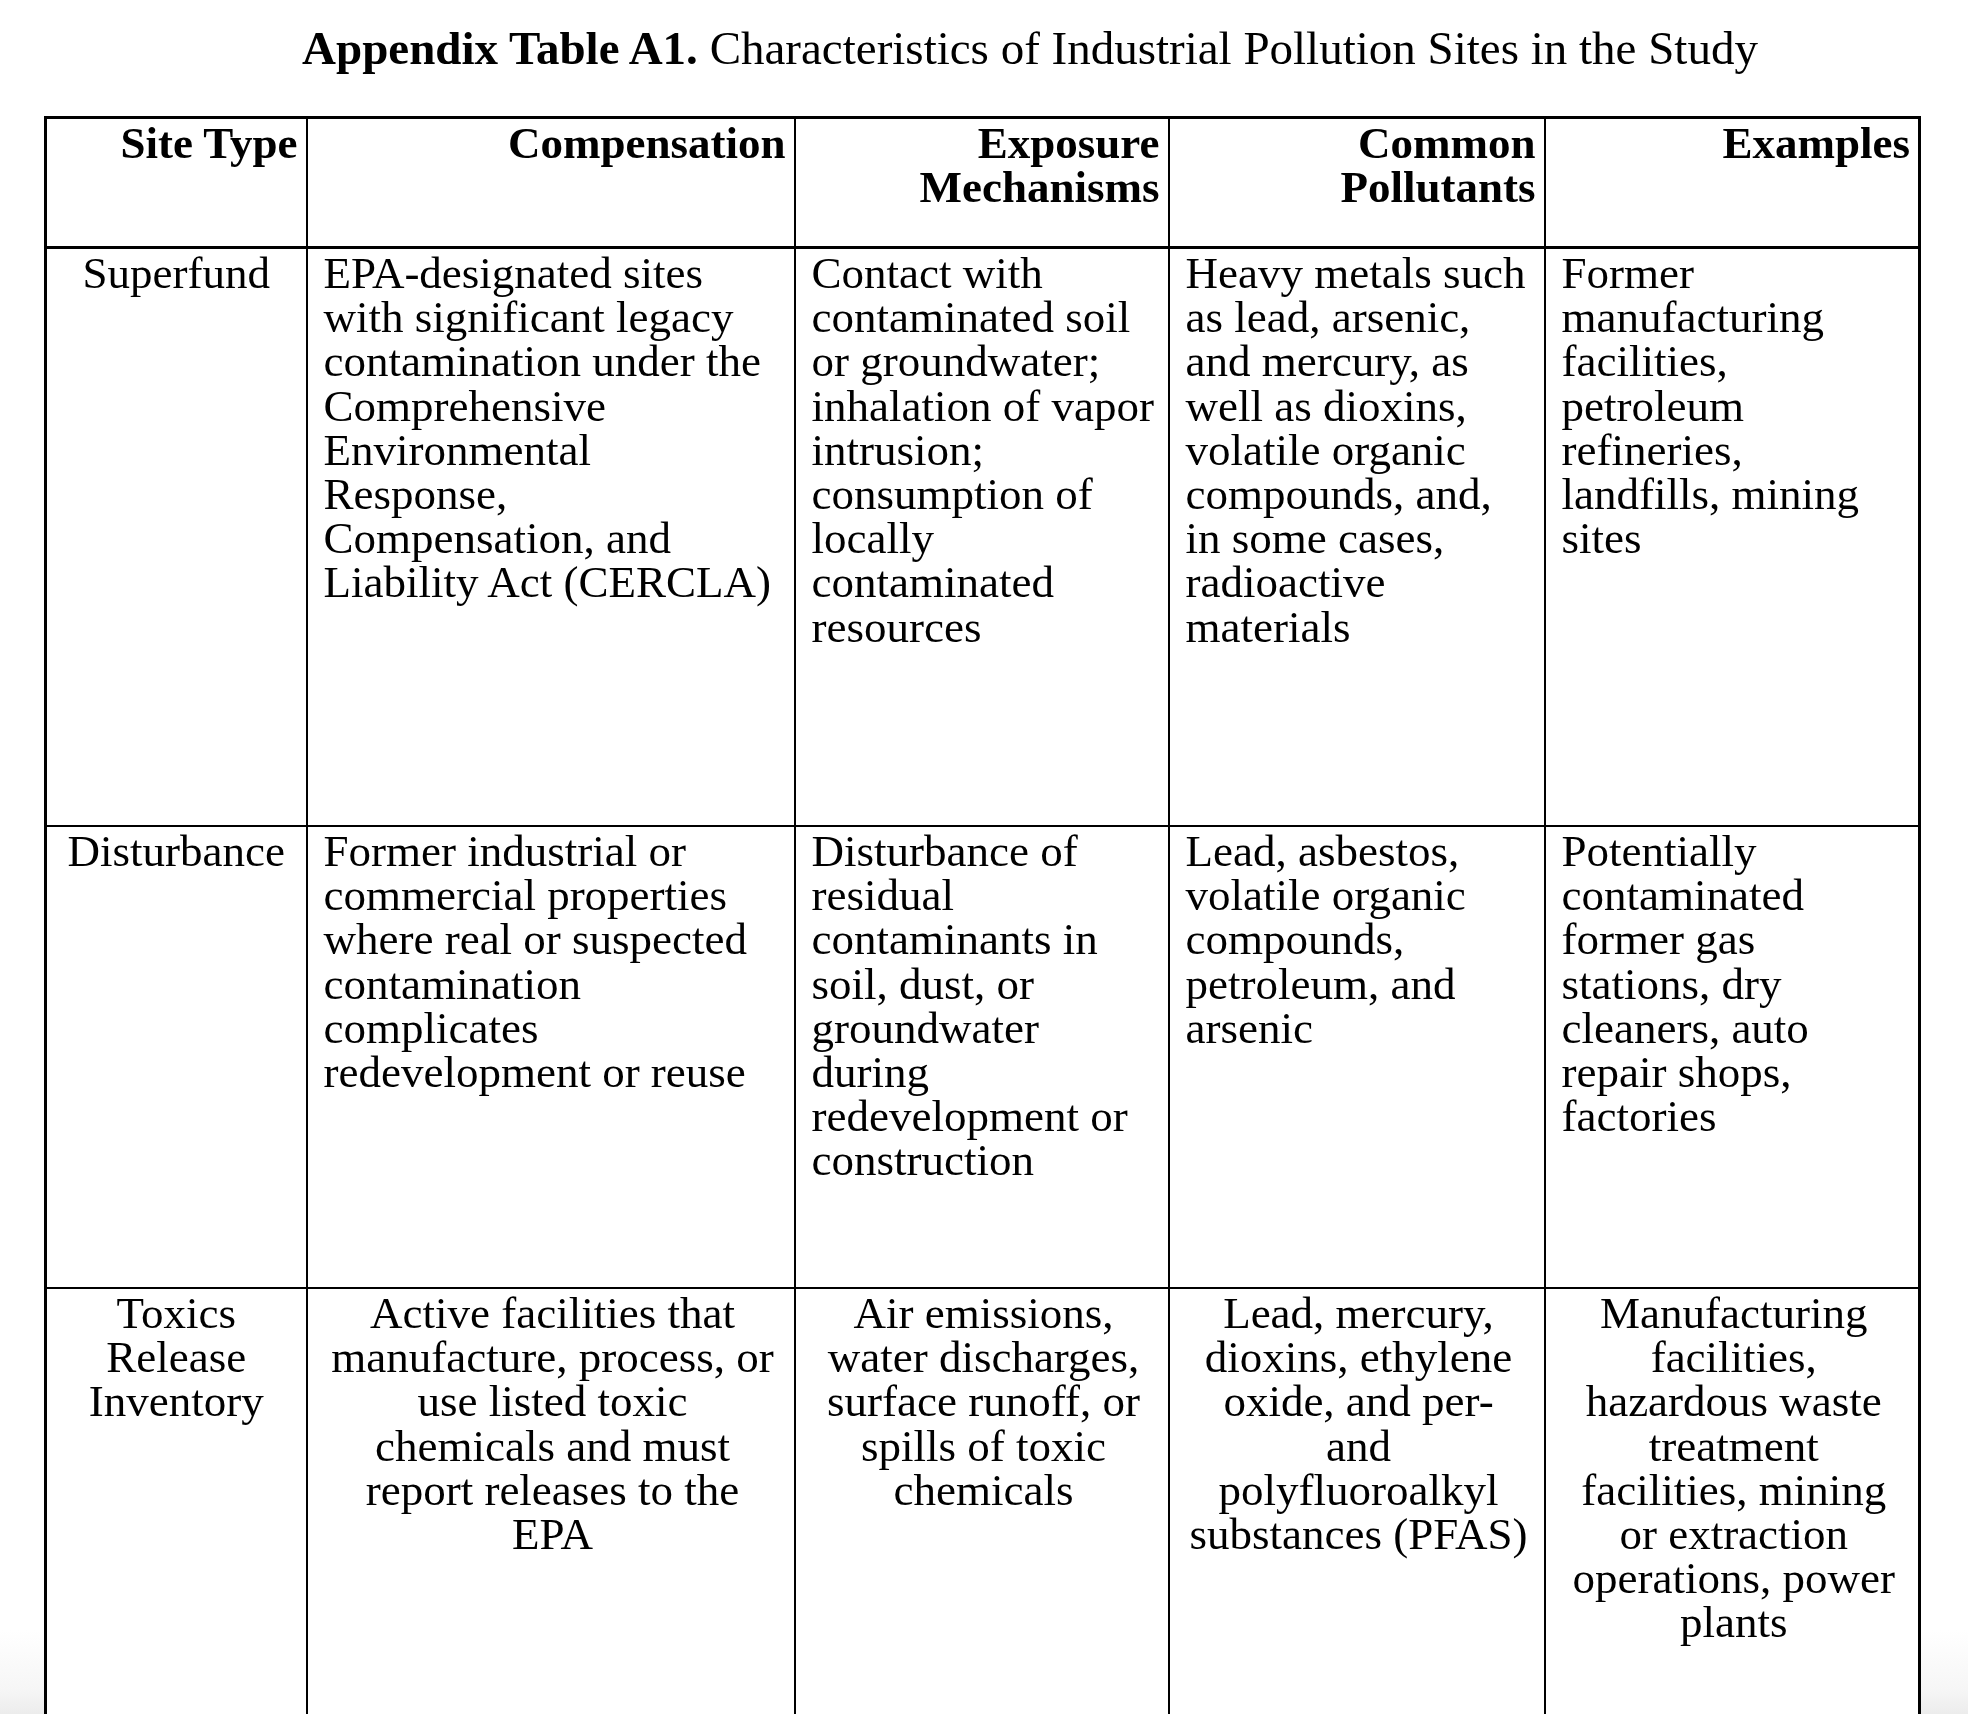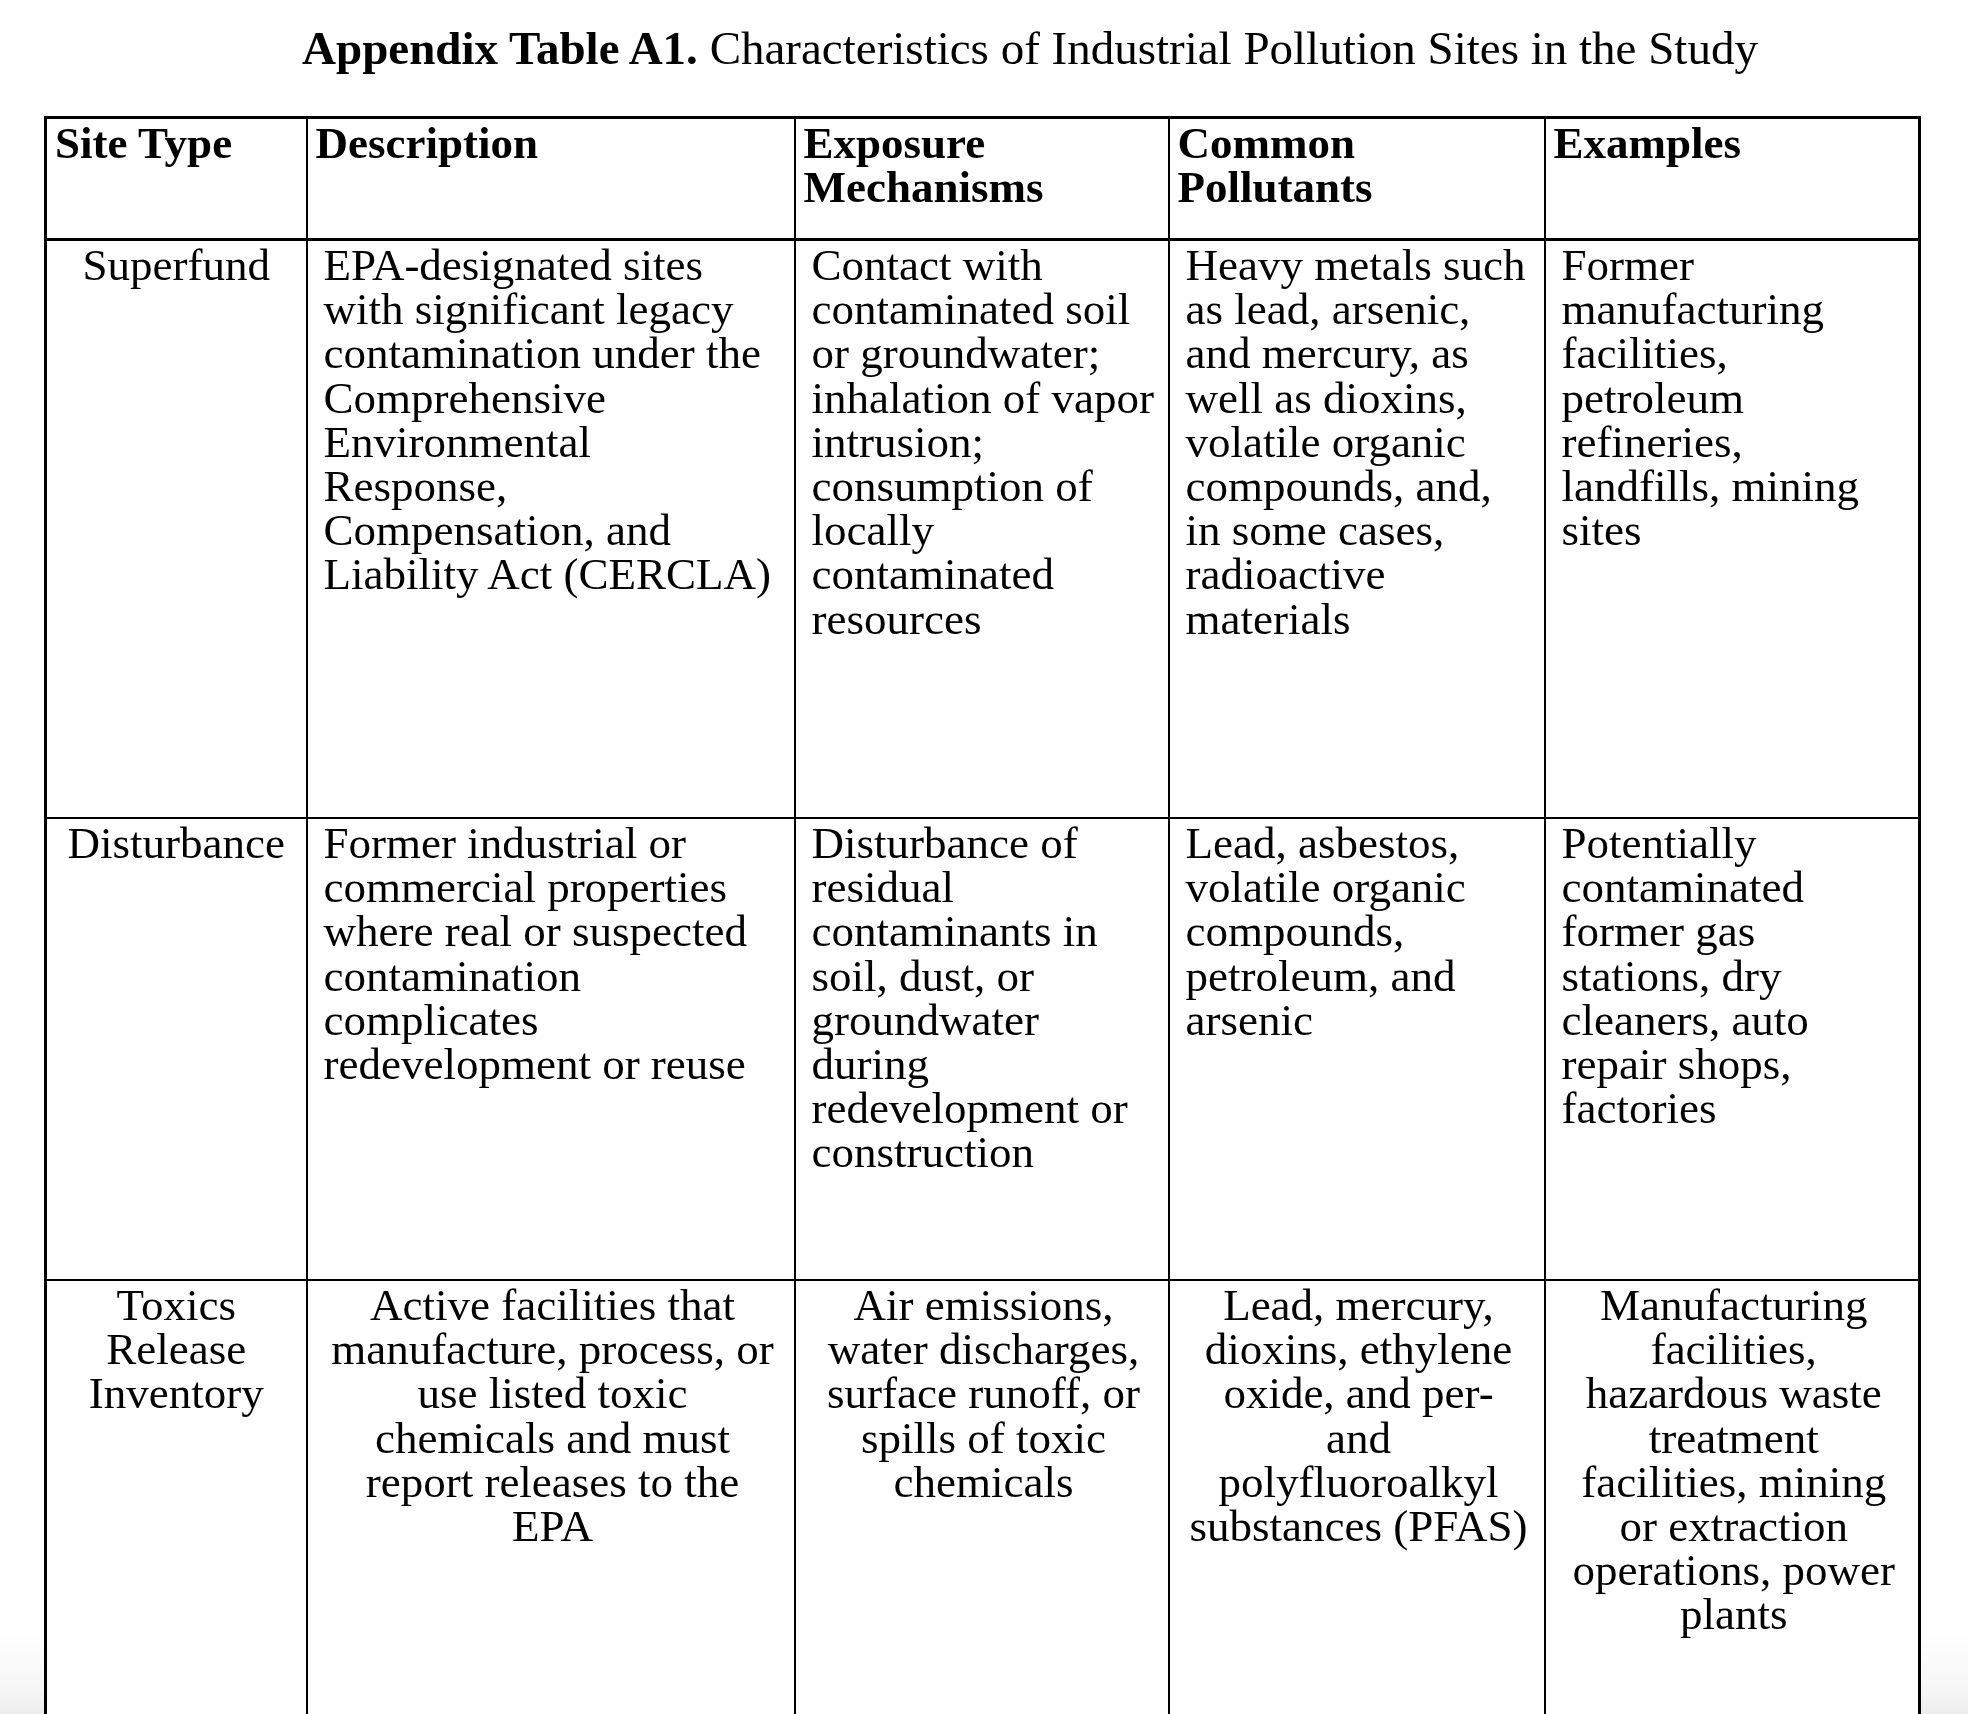--- a/index.html
+++ b/index.html
@@ -49,24 +49,24 @@
     border-left: 2px solid #000;
     border-right: 2px solid #000;
     vertical-align: top;
     font-size: 45px;
     line-height: 44.2px;
     padding: 0 12px 16px 16px;
     word-wrap: break-word;
   }
   table.data th {
     font-weight: bold;
-    text-align: left;
+    text-align: right;
     height: 109px;
     border-bottom: 3px solid #000;
-    padding: 2px 8px 8px 8px;
+    padding: 2px 8px 16px 8px;
   }
   table.data td {
     text-align: left;
     border-top: 2px solid #000;
     padding-top: 2px;
   }
   table.data td.site {
     text-align: center;
     padding: 2px 6px 0 6px;
   }
@@ -85,21 +85,21 @@
   <colgroup>
     <col class="c0">
       <col class="c1">
       <col class="c2">
       <col class="c3">
       <col class="c4">
   </colgroup>
   <thead>
     <tr>
       <th>Site Type</th>
-      <th>Description</th>
+      <th>Compensation</th>
       <th>Exposure Mechanisms</th>
       <th>Common Pollutants</th>
       <th>Examples</th>
     </tr>
   </thead>
   <tbody>
     <tr class="row-0">
       <td class="site">Superfund</td>
       <td>EPA-designated sites with significant legacy contamination under the Comprehensive Environmental Response, Compensation, and Liability Act (CERCLA)</td>
       <td>Contact with contaminated soil or groundwater; inhalation of vapor intrusion; consumption of locally contaminated resources</td>

